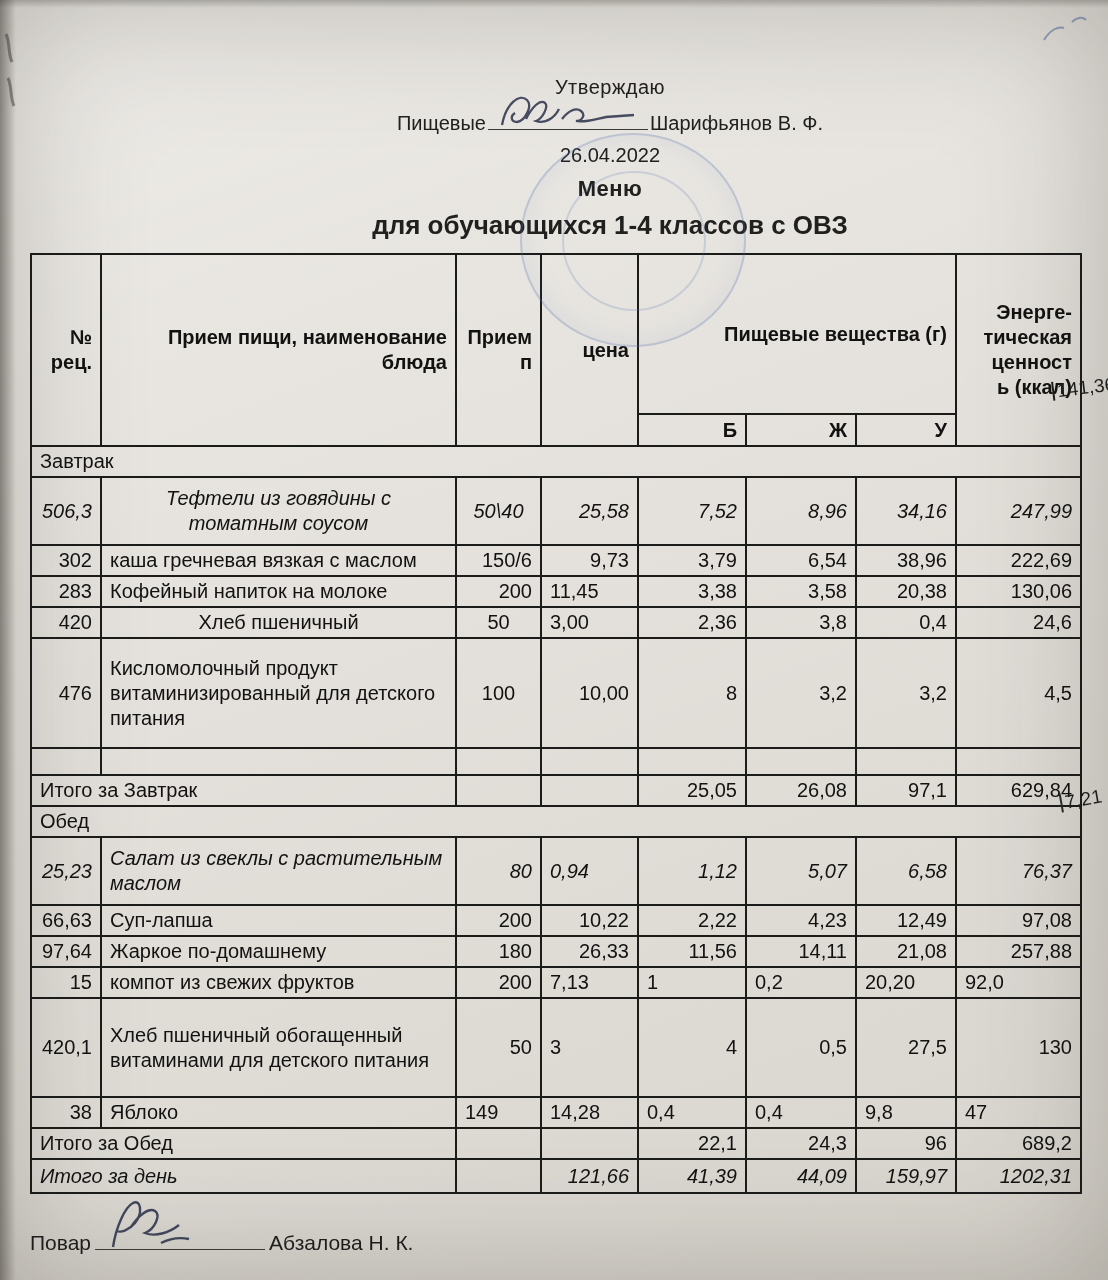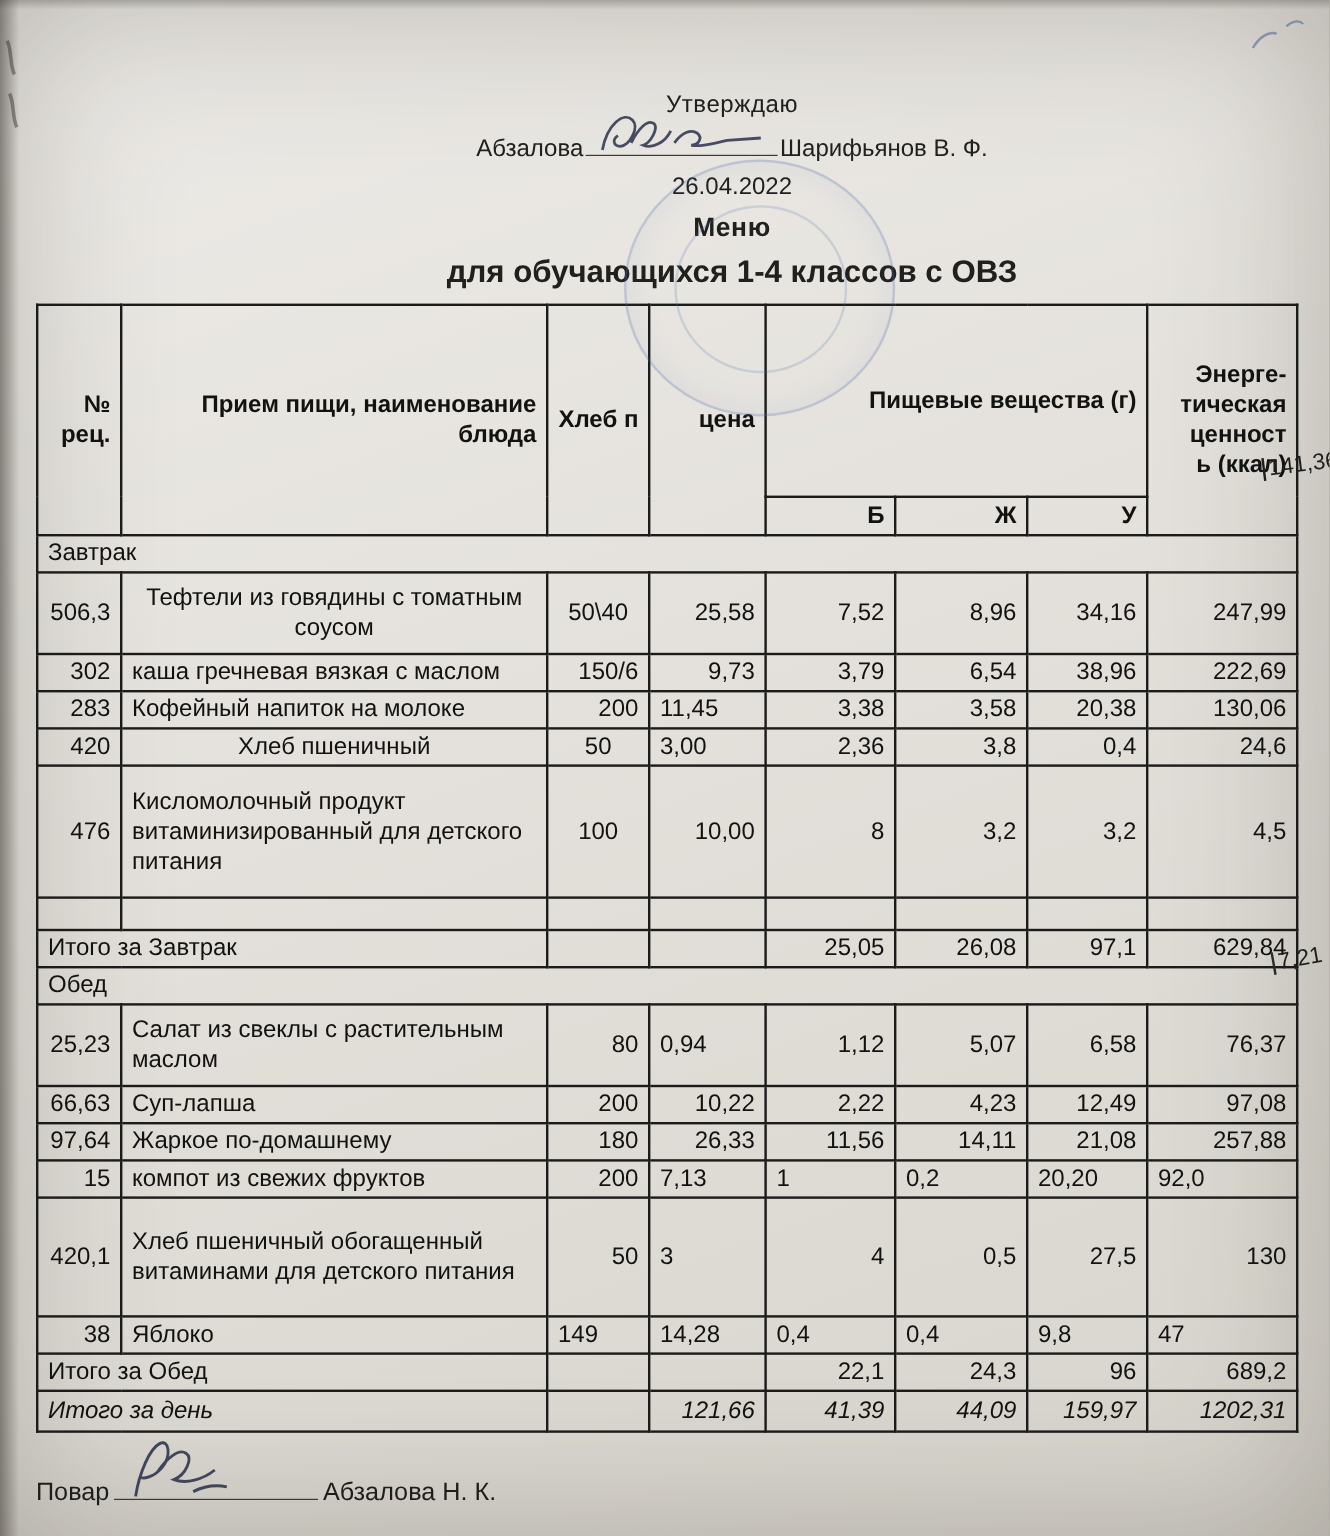--- a/index.html
+++ b/index.html
@@ -55,21 +55,21 @@
   .val{text-align:right;vertical-align:bottom;font-size:21px;}
   .ta-l{text-align:left;padding-left:14px;}
   .ctr{text-align:center;}
   .vt{vertical-align:top;}
   .vm{vertical-align:middle;margin-left:16px;}
   .boxed{border-width:3px;}
   .section-cell{font-size:20px;padding-left:6px;}
   .total-label{font-size:20px;padding-left:6px;vertical-align:middle;}
   tr.rh-hd1{height:160px;} tr.rh-hd2{height:32px;}
   tr.rh-s{height:28px;} tr.rh-m{height:31px;} tr.rh-m2{height:30px;}
-  tr.rh-2{height:68px;} tr.rh-3{height:110px;} tr.rh-3b{height:99px;}
+  tr.rh-2{height:68px;font-style:italic;} tr.rh-3{height:110px;} tr.rh-3b{height:99px;}
   tr.rh-e{height:27px;} tr.rh-d{height:34px;font-style:italic;}
   .stamp{
     position:absolute;left:520px;top:133px;width:222px;height:210px;
     border:2px solid rgba(78,108,170,.28);border-radius:50%;
     box-shadow:inset 0 0 26px rgba(90,120,180,.10);
     pointer-events:none;
   }
   .stamp-inner{
     position:absolute;left:40px;top:36px;width:140px;height:136px;
     border:2px solid rgba(78,108,170,.20);border-radius:50%;
@@ -98,21 +98,21 @@
   <svg class="edge-marks" width="20" height="100" viewBox="0 0 20 100">
     <path d="M4 6 C8 14 6 26 10 34 M6 50 C10 58 8 70 12 78" stroke="#2b2b2b" stroke-width="3" fill="none" opacity="0.45"></path>
   </svg>
   <svg class="pen-marks" width="60" height="44" viewBox="0 0 60 44">
     <path d="M6 30 C12 20 20 16 26 18 M34 12 C38 8 44 6 48 10" stroke="#60719a" stroke-width="2" fill="none" opacity="0.65"></path>
   </svg>
 
   <div class="doc-head">
     <div class="approve">Утверждаю</div>
     <div class="director-line">
-      <span>Абзалова</span>
+      <span>Пищевые</span>
       <span class="sigline">
         <svg width="144" height="46" viewBox="0 0 144 46">
           <path d="M6 36 C10 14 24 4 31 11 C37 17 29 32 21 33 C15 33 14 27 19 24 M30 30 C36 18 44 10 49 14 C53 18 46 30 40 32 C48 35 58 30 63 20 M66 30 C72 22 80 18 85 22 C90 26 86 32 80 32 C88 34 100 30 110 28 L138 26" stroke="#343a52" stroke-width="2.3" fill="none" opacity="0.9"></path>
         </svg>
       </span>
       <span>Шарифьянов В. Ф.</span>
     </div>
     <div class="date">26.04.2022</div>
     <div class="title">Меню</div>
     <div class="subtitle">для обучающихся 1-4 классов с ОВЗ</div>
@@ -127,21 +127,21 @@
       <col style="width:108px">
         <col style="width:110px">
         <col style="width:100px">
         <col style="width:125px">
     </colgroup>
     <thead>
       <tr class="rh-hd1">
         <th rowspan="2" class="th-num pre">№
 рец.</th>
         <th rowspan="2" class="th-dish">Прием пищи, наименование блюда</th>
-        <th rowspan="2" class="th-mass">Хлеб п</th>
+        <th rowspan="2" class="th-mass">Прием п</th>
         <th rowspan="2" class="th-price">цена</th>
         <th colspan="3" class="th-nutr">Пищевые вещества (г)</th>
         <th rowspan="2" class="th-energy pre">Энерге-
 тическая
 ценност
 ь (ккал)</th>
       </tr>
       <tr class="rh-hd2">
         <th class="th-bju">Б</th>
         <th class="th-bju">Ж</th>

